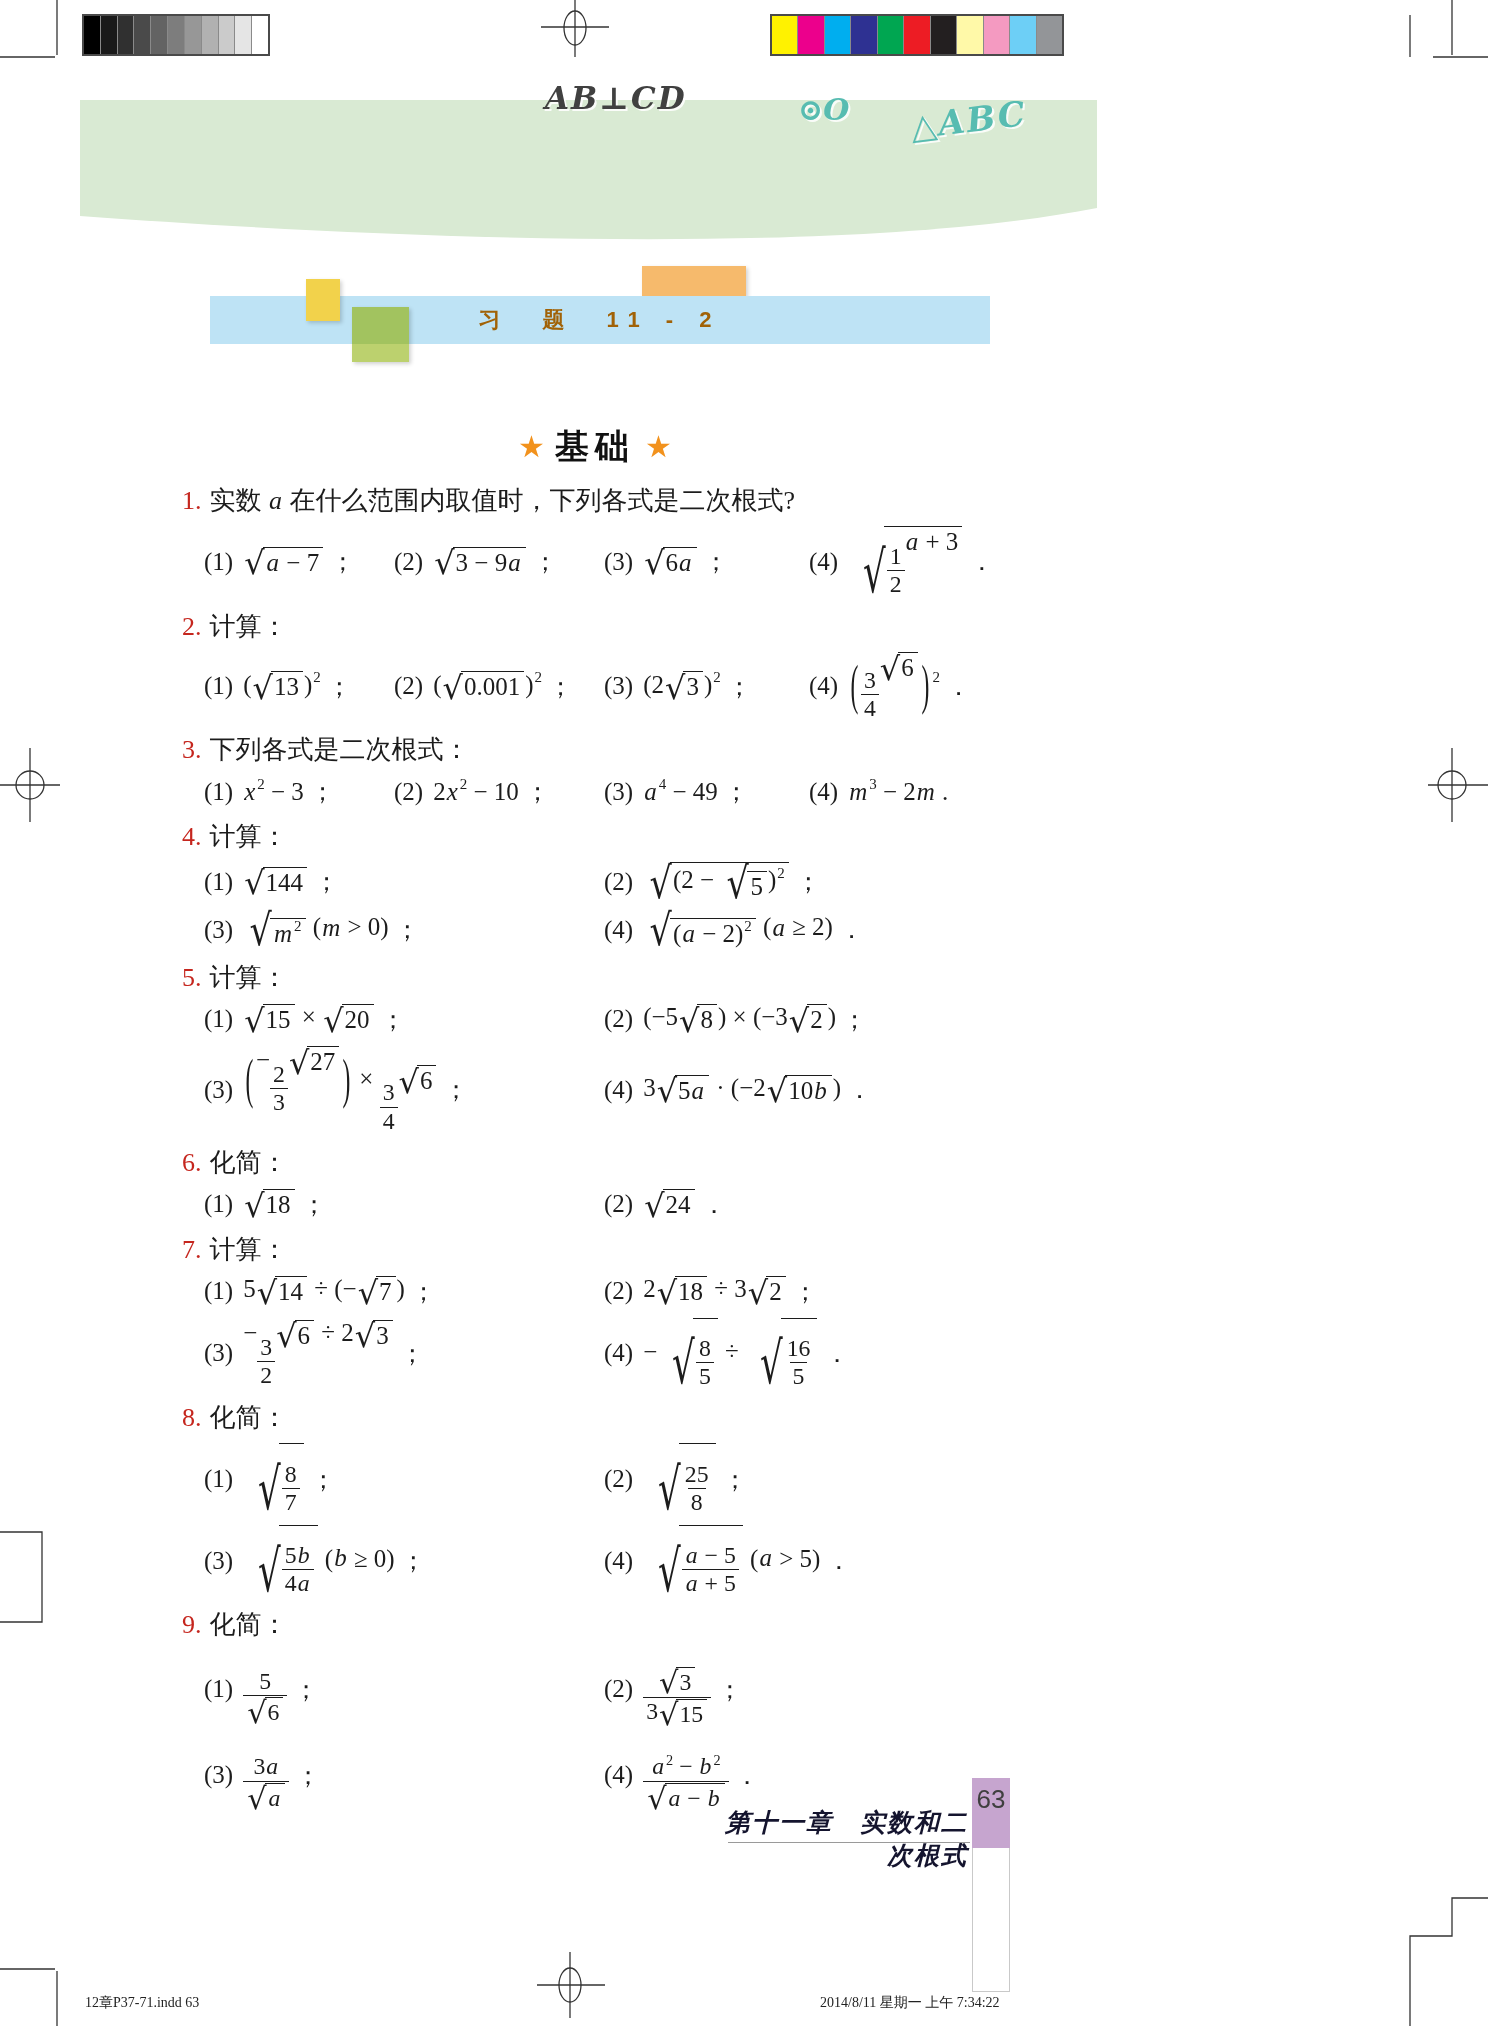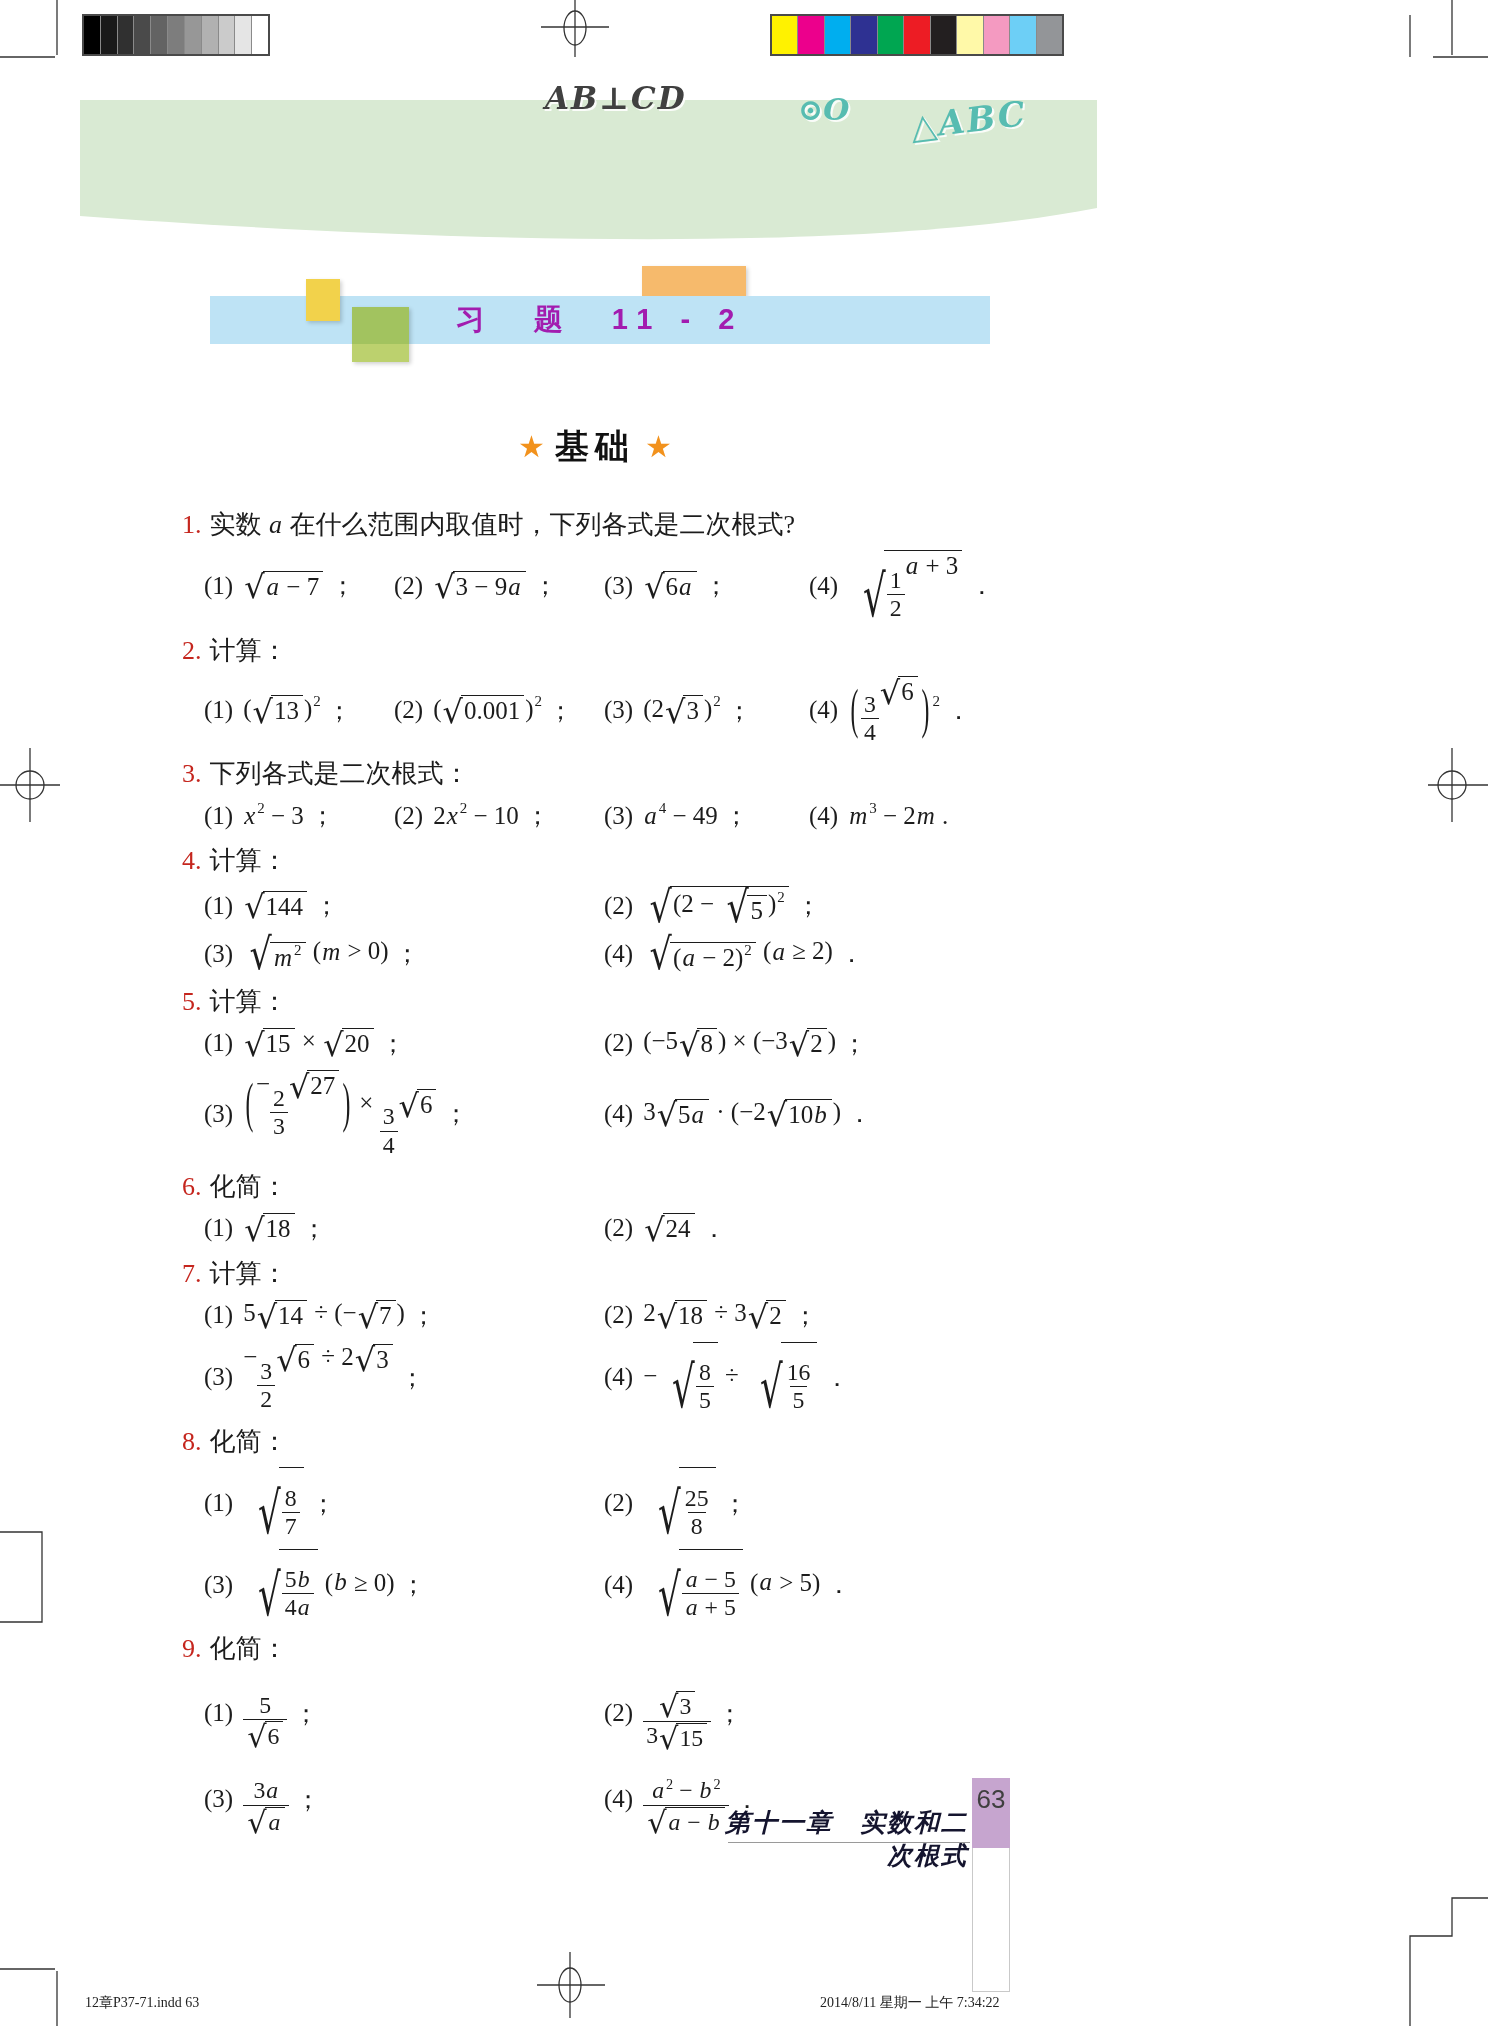--- a/index.html
+++ b/index.html
@@ -16,32 +16,32 @@
   
   #band{position:absolute;left:80px;top:100px;width:1017px;height:175px;}
   .band-sym{position:absolute;font-style:italic;font-family:"DejaVu Serif",serif;
             text-shadow:2px 2px 0 rgba(255,255,255,.85);font-weight:bold;}
   #sym1{left:545px;top:80px;font-size:31px;letter-spacing:2px;}
   #sym2{left:798px;top:92px;font-size:30px;}
   #sym3{left:910px;top:100px;font-size:34px;transform:rotate(-7deg);letter-spacing:2px;}
   
   #titlebar{position:absolute;left:210px;top:296px;width:780px;height:48px;
             display:flex;align-items:center;justify-content:center;z-index:2;}
-  #titlebar .title{font-family:"Liberation Sans",sans-serif;font-weight:bold;font-size:29px;
-                   letter-spacing:10px;color:#a21caf;}
+  #titlebar .title{font-family:"Liberation Sans",sans-serif;font-weight:bold;font-size:22px;
+                   letter-spacing:10px;color:#a16207;}
   .note{position:absolute;box-shadow:2px 2px 4px rgba(0,0,0,.18);}
   #note-yellow{left:306px;top:279px;width:34px;height:42px;z-index:3;}
   #note-green{left:352px;top:307px;width:57px;height:55px;z-index:3;}
   #note-orange{left:642px;top:266px;width:104px;height:31px;z-index:1;}
   
   #basics{position:absolute;left:518px;top:424px;display:flex;align-items:center;gap:10px;z-index:2;}
   #basics .star{font-size:30px;line-height:1;}
   #basics .basics-label{font-size:34px;font-weight:bold;letter-spacing:6px;color:#111;}
   
-  #exercises{position:absolute;left:182px;top:484px;width:1000px;font-size:25px;margin-top:24px;}
+  #exercises{position:absolute;left:182px;top:484px;width:1000px;font-size:25px;}
   .exercise{margin-bottom:12px;}
   .ex-heading{font-size:26px;line-height:34px;margin-bottom:2px;}
   .ex-num{margin-right:8px;}
   .ex-grid{display:grid;padding-left:22px;row-gap:10px;margin-top:8px;margin-bottom:2px;align-items:center;}
   .c4{grid-template-columns:190px 210px 205px auto;}
   .c2{grid-template-columns:400px auto;}
   .ex-item{display:flex;align-items:center;white-space:nowrap;}
   .item-label{margin-right:10px;}
   .punct{margin-left:6px;}
   .mth{display:inline;}

